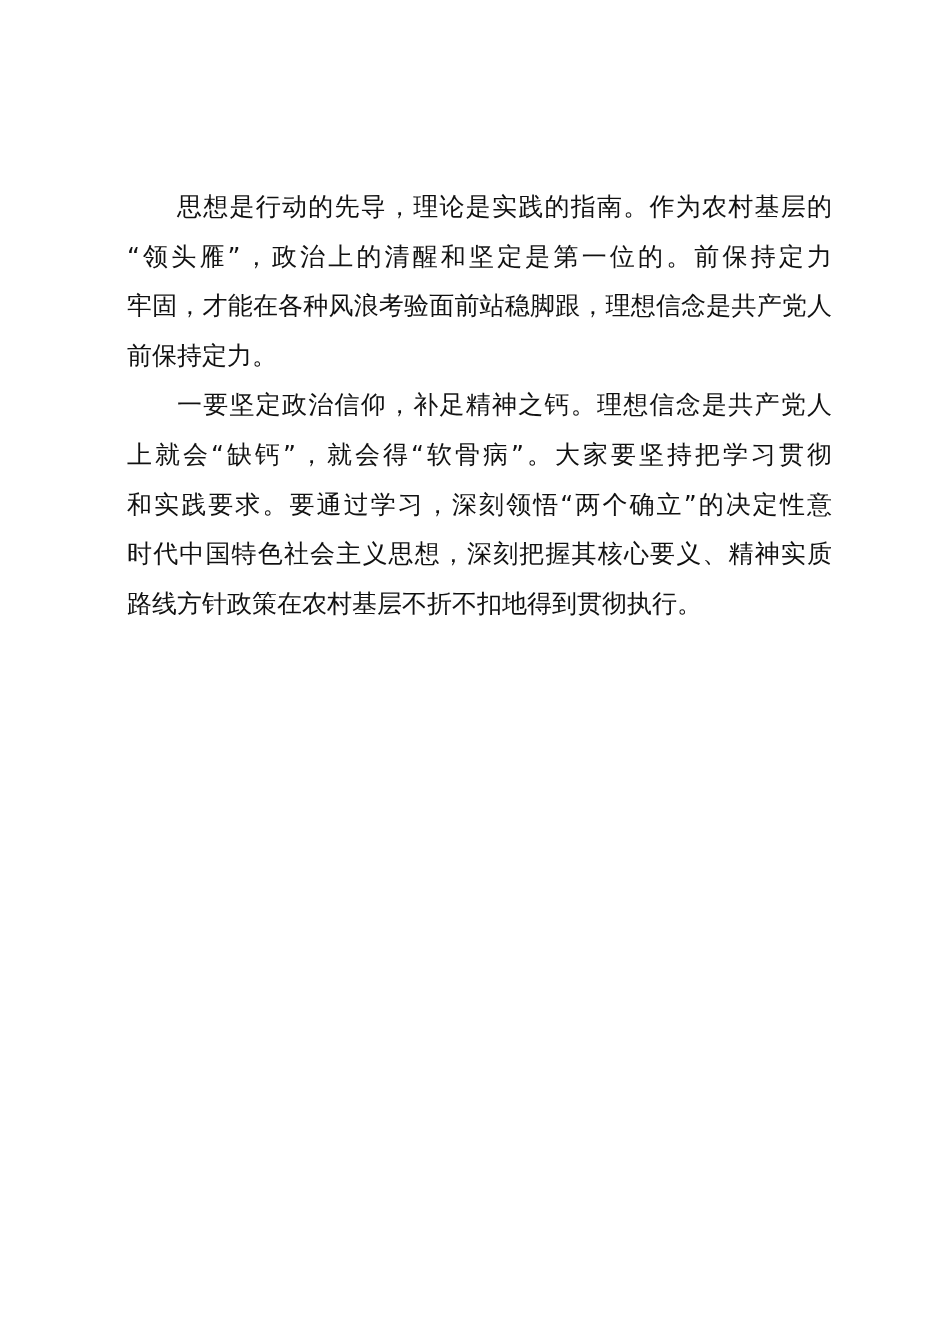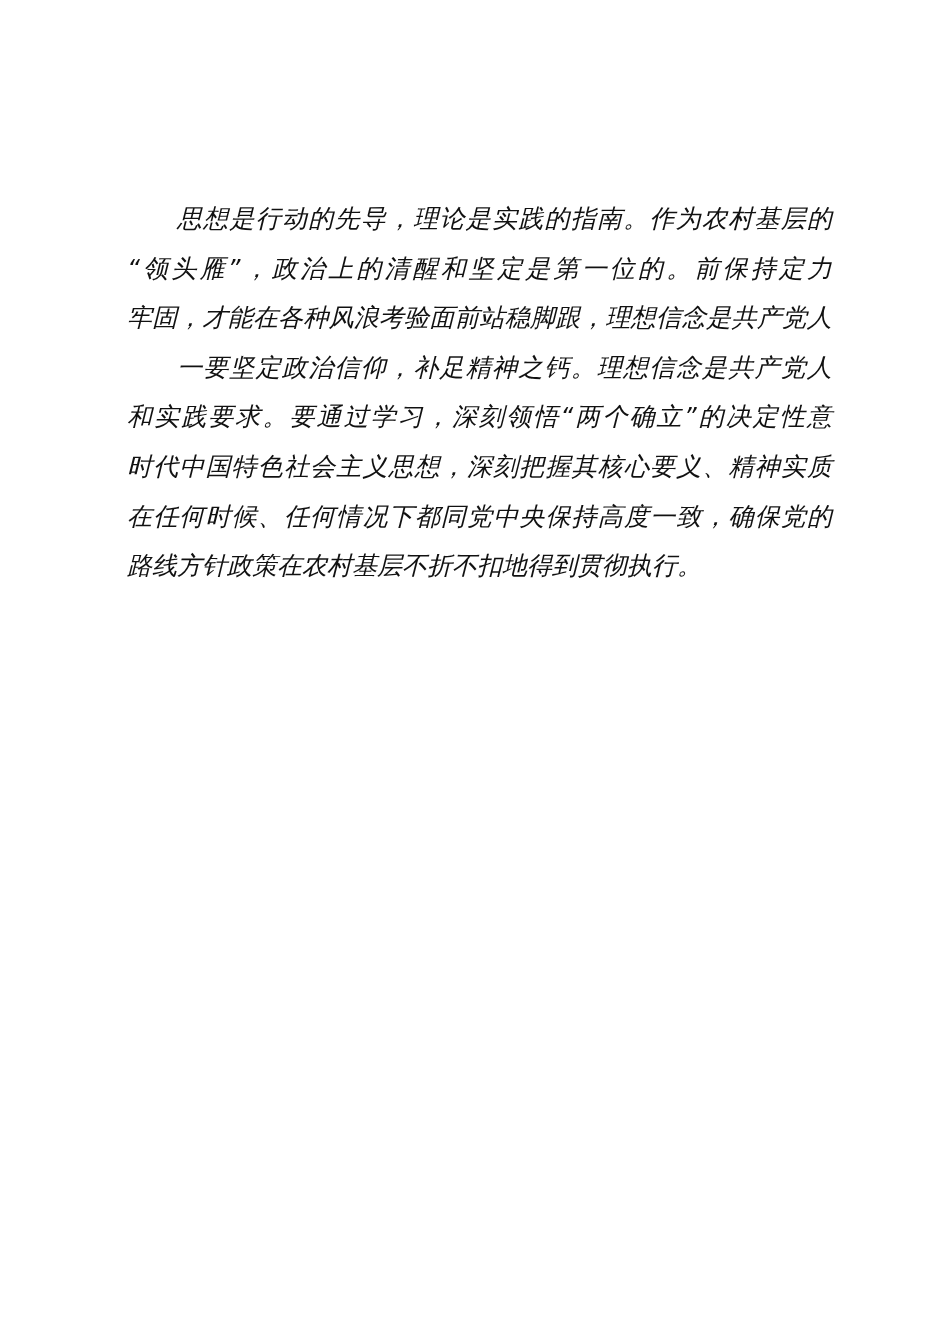--- a/index.html
+++ b/index.html
@@ -11,23 +11,22 @@
       width: 950px;
       height: 1344px;
       position: relative;
       overflow: hidden;
       font-family: "DejaVu Sans", "Liberation Sans", sans-serif;
       color: #111111;
     }
     .page {
       position: absolute;
       left: 127px;
-      top: 199px;
+      top: 187px;
       width: 710px;
-      font-style: italic;
     }
     .line {
       height: 49.6px;
       line-height: 40px;
       font-size: 25px;
       white-space: nowrap;
       letter-spacing: 0px;
       text-align: justify;
       text-align-last: justify;
       width: 705px;
@@ -42,21 +41,22 @@
     }
   </style>
 </head>
 <body>
 
 <div class="page">
   <div>
     <div class="line indent">思想是行动的先导，理论是实践的指南。作为农村基层的</div>
     <div class="line">“领头雁”，政治上的清醒和坚定是第一位的。前保持定力</div>
     <div class="line">牢固，才能在各种风浪考验面前站稳脚跟，理想信念是共产党人</div>
+    <div class="line last">前保持定力。</div>
   </div>
   <div>
     <div class="line indent">一要坚定政治信仰，补足精神之钙。理想信念是共产党人</div>
+    <div class="line">上就会“缺钙”，就会得“软骨病”。大家要坚持把学习贯彻</div>
     <div class="line">和实践要求。要通过学习，深刻领悟“两个确立”的决定性意</div>
     <div class="line">时代中国特色社会主义思想，深刻把握其核心要义、精神实质</div>
-    <div class="line">在任何时候、任何情况下都同党中央保持高度一致，确保党的</div>
     <div class="line last">路线方针政策在农村基层不折不扣地得到贯彻执行。</div>
   </div>
 </div>
 
 </body></html>

